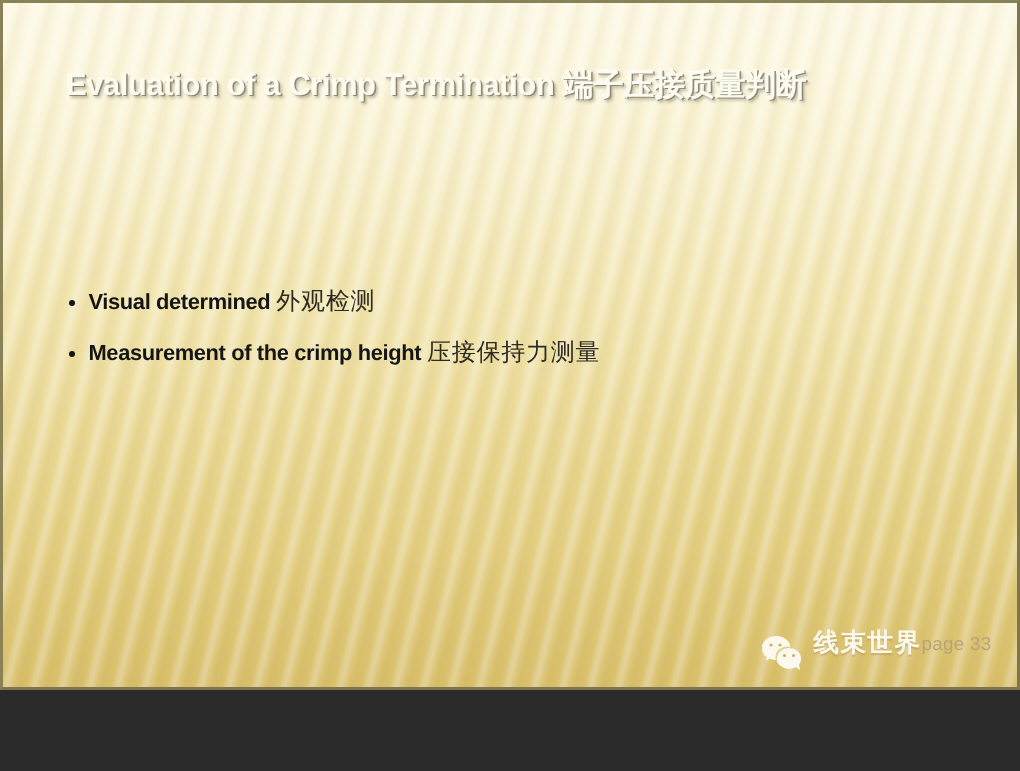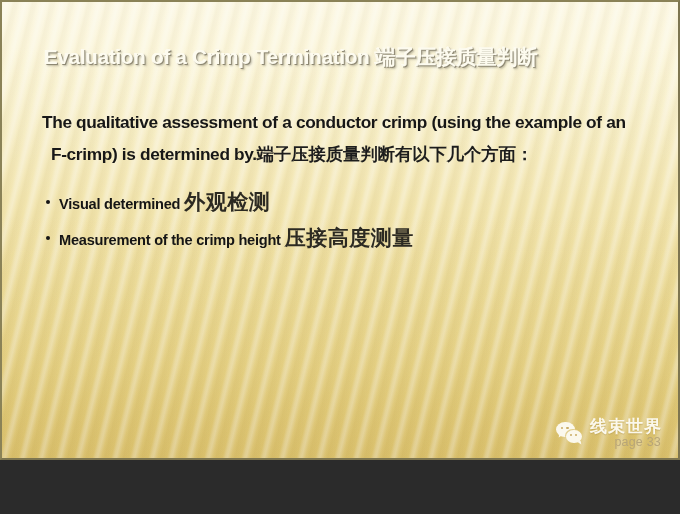--- a/index.html
+++ b/index.html
@@ -138,24 +138,24 @@
     position: absolute;
     left: 0;
     top: 8px;
     width: 4px;
     height: 4px;
     border-radius: 50%;
     background: #151515;
   }
   #bullet-list li .cjk {
     color: #2c2a22;
-    font-weight: bold;
+    font-weight: normal;
     letter-spacing: 0.5px;
     margin-left: 4px;
-    font-size: 21px;
+    font-size: 16px;
   }
 
   
   #footer-watermark {
     position: absolute;
     right: 16px;
     bottom: 10px;
     display: flex;
     align-items: flex-start;
     gap: 6px;
@@ -205,22 +205,22 @@
     border-radius: 50%;
     background: #c9ab64;
   }
   #wechat-icon .eye.b1 { left: 4.6px;  top: 5.1px; }
   #wechat-icon .eye.b2 { left: 10.4px; top: 5.1px; }
   #wechat-icon .eye.s1 { left: 13.6px; top: 12.4px; width: 2px; height: 2px; }
   #wechat-icon .eye.s2 { left: 19.2px; top: 12.4px; width: 2px; height: 2px; }
 
   #watermark-text-block {
     display: flex;
-    flex-direction: column;
-    align-items: flex-end;
+    flex-direction: row;
+    align-items: center;
     line-height: 1;
   }
   #watermark-name {
     font-size: 17px;
     font-weight: bold;
     color: #fdfbf2;
     letter-spacing: 1px;
     text-shadow: 0 1px 1px rgba(150,120,50,0.35);
   }
   #page-number {
@@ -233,33 +233,27 @@
 </style>
 </head>
 <body>
 
 <div id="slide">
 
   <div id="title-bar" class="layer">
     <div id="slide-title">Evaluation of a Crimp Termination 端子压接质量判断</div>
   </div>
 
-  <div id="intro-paragraph" class="layer">
-    <span id="intro-line-1">The qualitative assessment of a conductor crimp (using the example of an</span>
-    <span id="intro-line-2">
-      <span>F-crimp) is determined by.</span><span class="cjk">端子压接质量判断有以下几个方面：</span>
-    </span>
-  </div>
 
   <ul id="bullet-list" class="layer">
     <li>
       <span class="bullet-dot"></span><span>Visual determined</span><span class="cjk">外观检测</span>
     </li>
     <li>
-      <span class="bullet-dot"></span><span>Measurement of the crimp height</span><span class="cjk">压接高度测量</span>
+      <span class="bullet-dot"></span><span>Measurement of the crimp height</span><span class="cjk">压接保持力测量</span>
     </li>
   </ul>
 
   <div id="footer-watermark" class="layer">
     <div id="wechat-icon">
       <span class="bubble-big"></span>
       <span class="bubble-big-tail"></span>
       <span class="eye b1"></span>
       <span class="eye b2"></span>
       <span class="bubble-small"></span>

